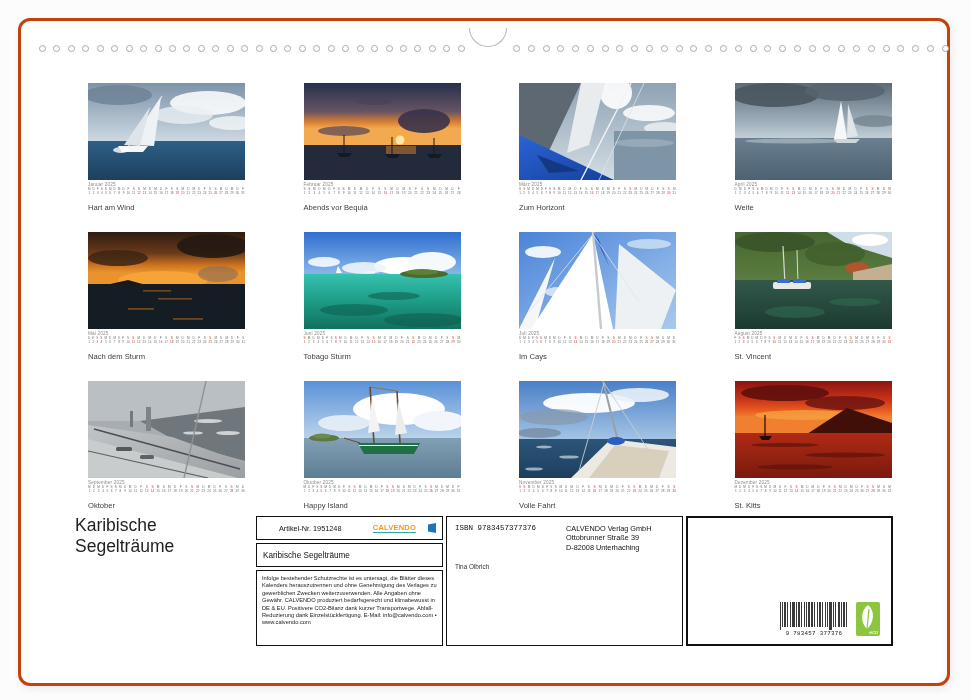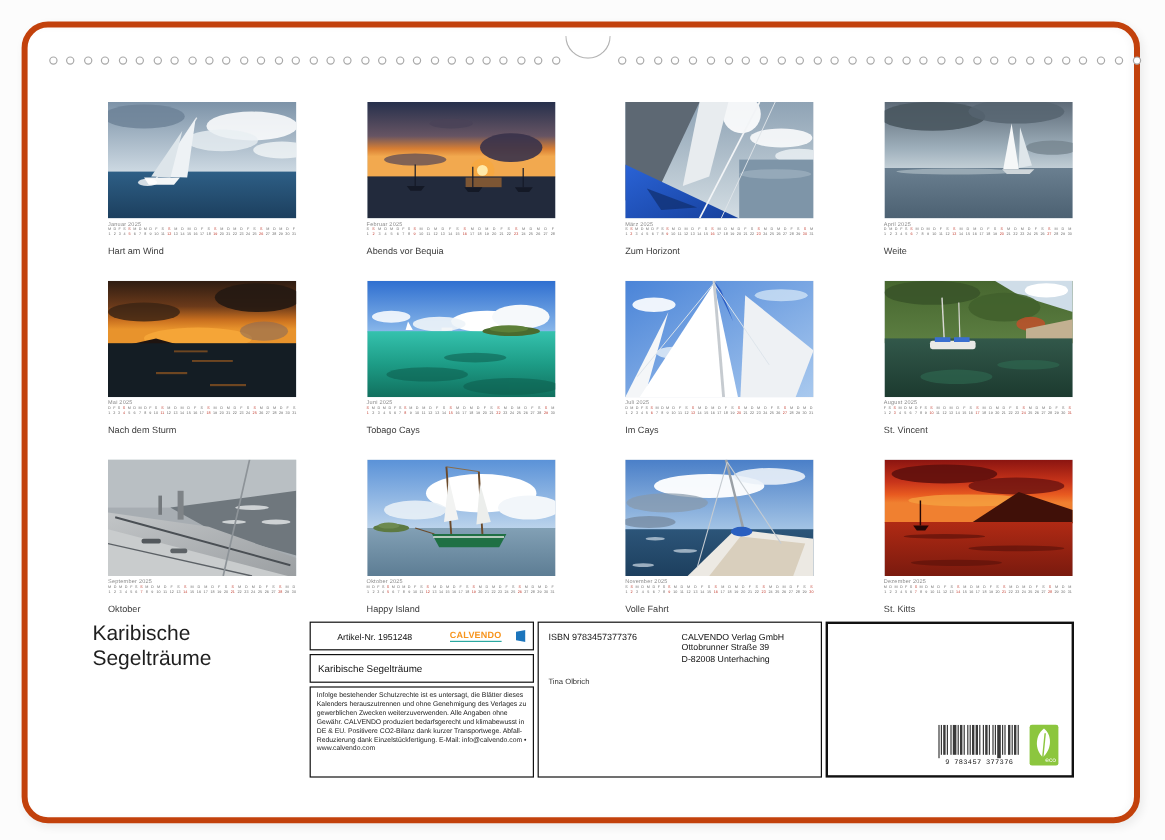--- a/index.html
+++ b/index.html
@@ -1,19 +1,19 @@
 <!DOCTYPE html>
 <html><head>
 <meta charset="utf-8">
 <style>
   * { margin:0; padding:0; box-sizing:border-box; }
   html,body { width:971px; height:700px; background:#fcfcfc; font-family:"Liberation Sans", sans-serif; overflow:hidden; }
 
   .sheet { position:absolute; left:18px; top:18px; width:932px; height:668px;
-           background:#ffffff; border:5px solid #c2410c; border-radius:22px;
+           background:#ffffff; border:3px solid #c2410c; border-radius:12px;
            box-shadow:2px 3px 8px rgba(0,0,0,0.07), inset -3px 0 6px rgba(0,0,0,0.03); }
 
   
   .holes { position:absolute; top:24px; display:flex; justify-content:space-between; }
   .holes-left  { left:18px; width:426px; }
   .holes-right { left:492px; width:436px; }
   .hole { width:7px; height:7px; border:1px solid #a9a9a9; border-radius:50%; background:#fff; }
   .notch { position:absolute; left:448px; top:7px; width:38px; height:19px;
            background:#fff; border:1px solid #b3b3b3; border-top:none;
            border-radius:0 0 19px 19px / 0 0 19px 19px; }
@@ -40,21 +40,21 @@
   .artikel-text { font-size:7.3px; color:#111; }
   .brand-wrap { display:flex; align-items:center; gap:12px; }
   .brand { font-size:7.5px; font-weight:bold; color:#f7941d; letter-spacing:.2px; border-bottom:1px solid #2ba8a0; padding-bottom:.5px; }
   .brand-flag { width:8px; height:10px; background:#1c75bc; clip-path:polygon(0 15%, 100% 0, 100% 100%, 0 85%); }
 
   .box-caltitle { left:253px; top:540px; width:187px; height:24px; display:flex; align-items:center; padding:0 6px; font-size:8.2px; color:#111; }
   .box-legal { left:253px; top:567px; width:187px; height:76px; padding:4px 5px; font-size:5.7px; line-height:1.3; color:#222; }
 
   .box-isbn { left:443px; top:513px; width:237px; height:130px; padding:7px 8px; }
   .isbn-row { display:flex; justify-content:space-between; }
-  .isbn-text { font-size:7.5px; color:#111; }
+  .isbn-text { font-size:7.5px; color:#111;font-family:Liberation Mono, monospace; }
   .publisher { font-size:7.3px; line-height:1.3; color:#111; text-align:left; width:108px; }
   .author { font-size:6.4px; color:#333; margin-top:11px; }
 
   .box-barcode { left:683px; top:513px; width:207px; height:130px; border-width:2px; }
   .barcode { position:absolute; right:42px; bottom:7px; width:70px; text-align:center; }
   .barcode svg { display:block; }
   .barcode-digits { font-size:5.8px; color:#222; font-family:"Liberation Mono", monospace; letter-spacing:.3px; margin-top:0; }
   .eco { position:absolute; right:11px; bottom:8px; width:24px; height:34px; background:#8cc63e; border-radius:2px; }
   .eco svg { display:block; }
   .eco-label { position:absolute; right:2px; bottom:1px; font-size:5.5px; color:#fff; }
@@ -1058,21 +1058,21 @@
             <span class="day-col sun">
               <span>S</span>
               <span>29</span>
             </span>
             <span class="day-col">
               <span>M</span>
               <span>30</span>
             </span>
           </div>
       </div>
-      <div class="caption">Tobago Cays</div>
+      <div class="caption">Tobago Sturm</div>
     </div>
 
     <div class="cell">
       <div class="photo">
         <svg width="157" height="97" viewBox="0 0 157 97">
           <defs>
             <linearGradient id="g7s" x1="0" y1="0" x2="1" y2="1">
                 <stop offset="0" stop-color="#4a84d8"></stop>
                 <stop offset="1" stop-color="#a9c9ee"></stop>
               </linearGradient>

